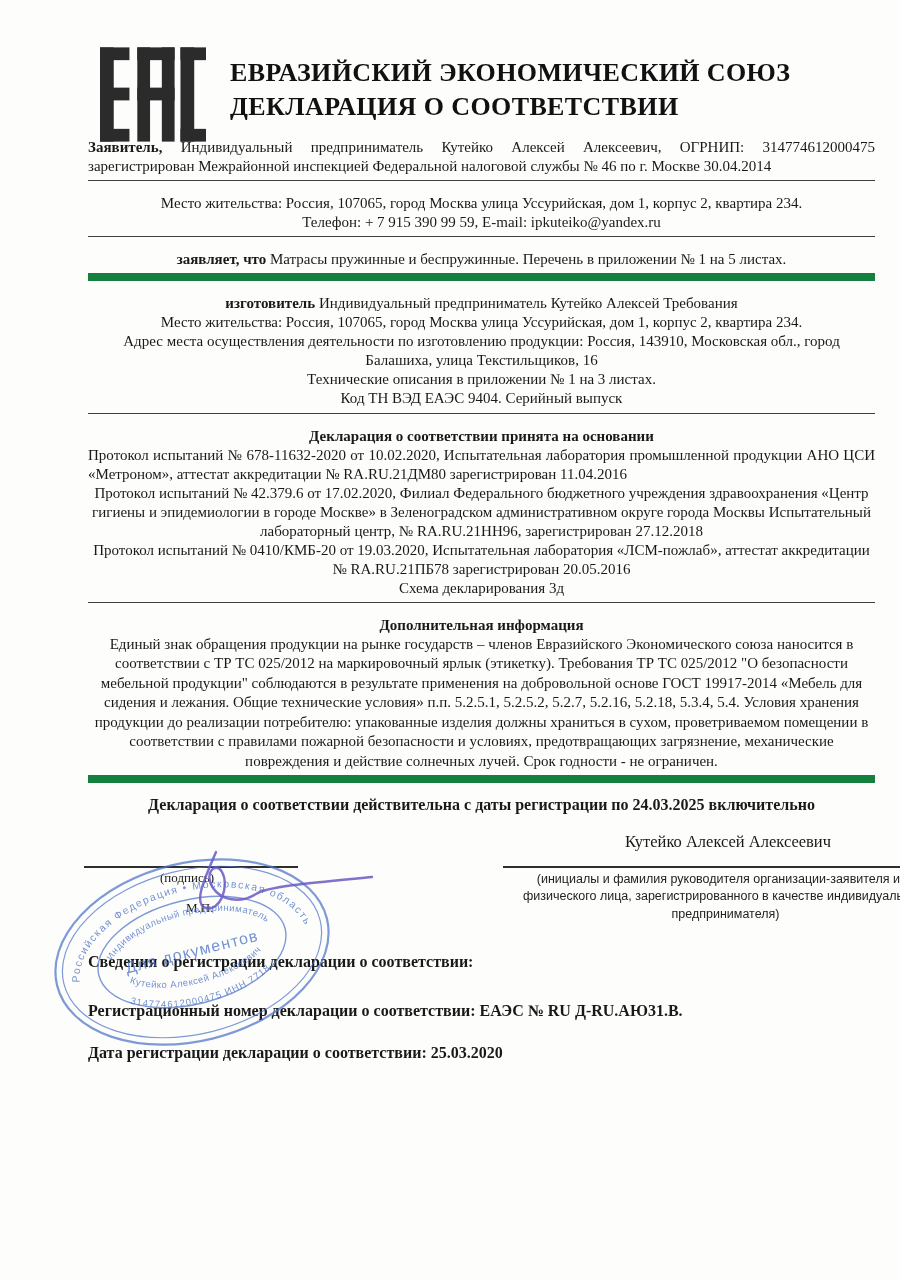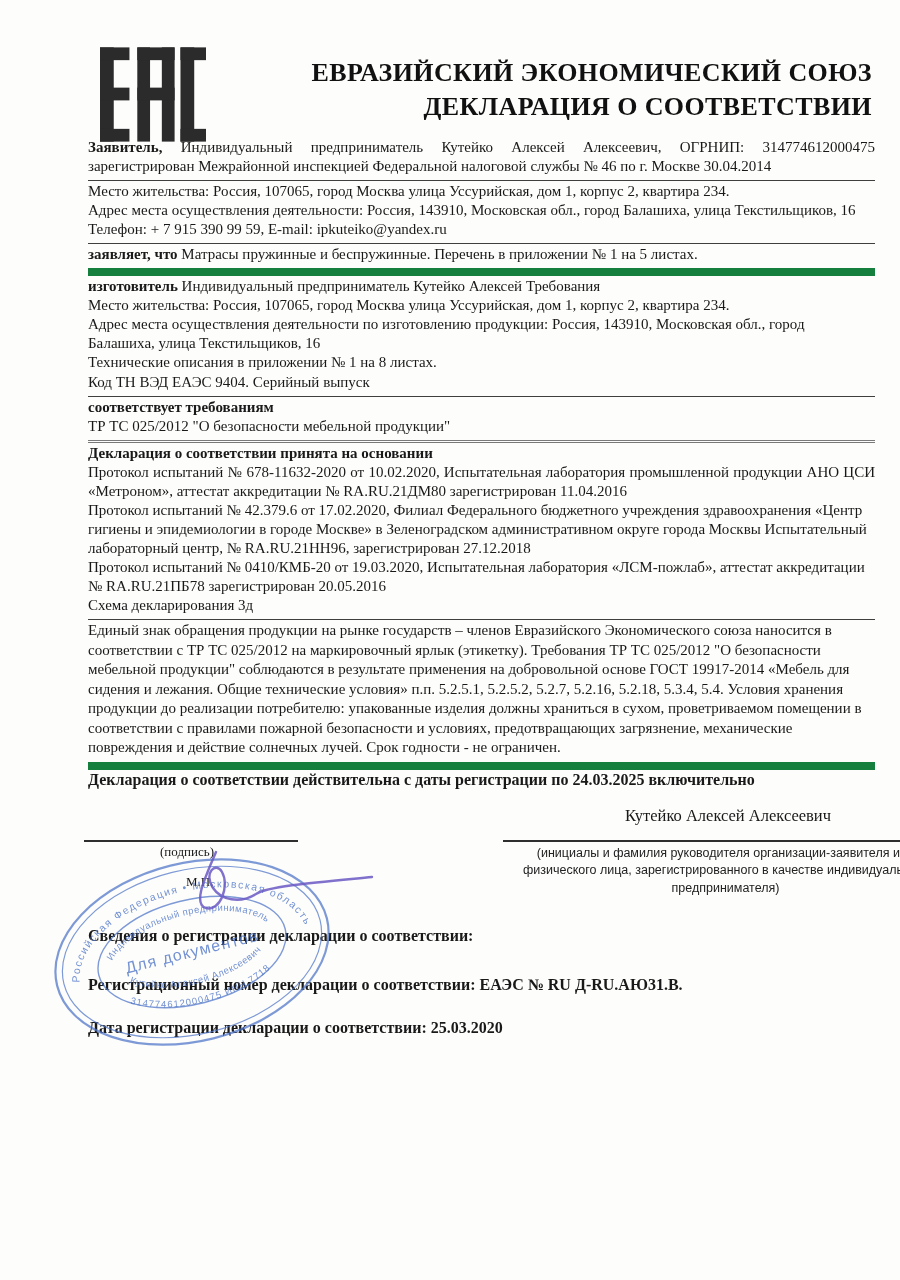--- a/index.html
+++ b/index.html
@@ -5,29 +5,29 @@
   html,body { margin:0; padding:0; background:#ffffff; }
   .page {
     position:relative; width:900px; height:1280px;
     background:#fdfdfb; overflow:hidden;
     font-family:"Liberation Serif", serif; color:#191919;
   }
   
   .eac-logo { position:absolute; left:100px; top:47px; width:106px; height:95px; }
   .titles {
     position:absolute; left:230px; right:28px; top:56px;
-    text-align:right; font-weight:bold; font-size:26px; line-height:1.3;
+    text-align:left; font-weight:bold; font-size:26px; line-height:1.3;
     letter-spacing:0.4px; color:#111;
   }
   
   .content { position:absolute; left:88px; width:787px; top:137px; font-size:15px; line-height:1.27; }
-  .content p { margin:0; text-align:left; }
+  .content p { margin:0; text-align:center; }
   .content p.just { text-align:justify; }
   b { font-weight:bold; }
-  .sec { padding:1px 0 4px 0; border-bottom:1px solid #3f3f3f; margin-bottom:0; }
+  .sec { padding:1px 0 4px 0; border-bottom:1px solid #3f3f3f; margin-bottom:12px; }
   .sec.dark { border-bottom:8px solid #15803d; }
   .sec.dbl  { border-bottom:3px double #7a7a7a; }
   .addl p.txt { font-size:15px; line-height:1.3; }
   .validity { font-weight:bold; font-size:16px; margin-top:4px; }
   
   .sigzone { position:relative; height:104px; margin-top:4px; }
   .sig-name { position:absolute; left:420px; width:440px; top:12px; text-align:center; font-size:16.5px; }
   .sig-line-right { position:absolute; left:415px; width:445px; top:46px; border-top:2px solid #2e2e2e; }
   .sig-cap-right {
     position:absolute; left:415px; width:445px; top:51px; text-align:center;
@@ -71,50 +71,46 @@
   </div>
 
   <div class="content">
 
     <div class="sec">
       <p class="just"><b>Заявитель,</b><span> Индивидуальный предприниматель Кутейко Алексей Алексеевич,   ОГРНИП: 314774612000475 зарегистрирован Межрайонной инспекцией Федеральной налоговой службы № 46 по г. Москве 30.04.2014</span></p>
     </div>
 
     <div class="sec">
       <p>Место жительства: Россия, 107065, город Москва улица Уссурийская, дом 1, корпус 2, квартира 234.</p>
-      <p>Адрес места осуществления деятельности: Россия, 143910, Московская обл., город  Балашиха, улица Текстильщиков, 16</p>
       <p>Телефон: + 7 915 390 99 59, E-mail: ipkuteiko@yandex.ru</p>
     </div>
 
     <div class="sec dark">
       <p><b>заявляет, что</b><span> Матрасы пружинные и беспружинные. Перечень в приложении № 1 на 5 листах.</span></p>
     </div>
 
     <div class="sec">
       <p><b>изготовитель</b><span> Индивидуальный предприниматель Кутейко Алексей Требования</span></p>
       <p>Место жительства: Россия, 107065, город Москва улица Уссурийская, дом 1, корпус 2, квартира 234.</p>
       <p>Адрес места осуществления деятельности по изготовлению продукции: Россия, 143910, Московская обл., город  Балашиха, улица Текстильщиков, 16</p>
-      <p>Технические описания в приложении № 1 на 8 листах.</p>
+      <p>Технические описания в приложении № 1 на 3 листах.</p>
       <p>Код ТН ВЭД ЕАЭС 9404.  Серийный выпуск</p>
     </div>
 
-    <div class="sec dbl">
-      <p><b>соответствует требованиям</b></p>
-      <p>ТР ТС 025/2012 "О безопасности мебельной продукции"</p>
-    </div>
 
     <div class="sec">
       <p><b>Декларация о соответствии принята на основании</b></p>
       <p class="just">Протокол испытаний № 678-11632-2020 от 10.02.2020, Испытательная лаборатория промышленной продукции АНО ЦСИ «Метроном», аттестат аккредитации № RA.RU.21ДМ80 зарегистрирован 11.04.2016</p>
       <p>Протокол испытаний № 42.379.6 от 17.02.2020, Филиал Федерального бюджетного учреждения здравоохранения «Центр гигиены и эпидемиологии в городе Москве» в Зеленоградском административном округе города Москвы Испытательный лабораторный центр, № RA.RU.21НН96, зарегистрирован 27.12.2018</p>
       <p>Протокол испытаний № 0410/КМБ-20 от 19.03.2020, Испытательная лаборатория «ЛСМ-пожлаб», аттестат аккредитации № RA.RU.21ПБ78 зарегистрирован 20.05.2016</p>
       <p>Схема декларирования 3д</p>
     </div>
 
     <div class="sec dark addl">
+      <p><b>Дополнительная информация</b></p>
       <p class="txt">Единый знак обращения продукции на рынке государств – членов Евразийского Экономического союза наносится в соответствии с  ТР ТС 025/2012 на маркировочный ярлык (этикетку). Требования ТР ТС 025/2012 "О безопасности мебельной продукции" соблюдаются в результате применения на добровольной основе ГОСТ 19917-2014 «Мебель для сидения и лежания. Общие технические условия» п.п. 5.2.5.1, 5.2.5.2, 5.2.7, 5.2.16, 5.2.18, 5.3.4, 5.4. Условия хранения продукции до реализации потребителю: упакованные изделия должны храниться в сухом, проветриваемом помещении в соответствии с правилами пожарной безопасности и условиях, предотвращающих загрязнение, механические повреждения и действие солнечных лучей.  Срок годности - не ограничен.</p>
     </div>
 
     <p class="validity">Декларация о соответствии  действительна с даты регистрации по 24.03.2025 включительно</p>
 
     <div class="sigzone">
       <div class="sig-name">Кутейко Алексей Алексеевич</div>
       <div class="sig-line-right"></div>
       <div class="sig-cap-right">(инициалы и фамилия руководителя организации-заявителя или физического лица, зарегистрированного в качестве индивидуального предпринимателя)</div>
       <div class="sig-line-left"></div>

